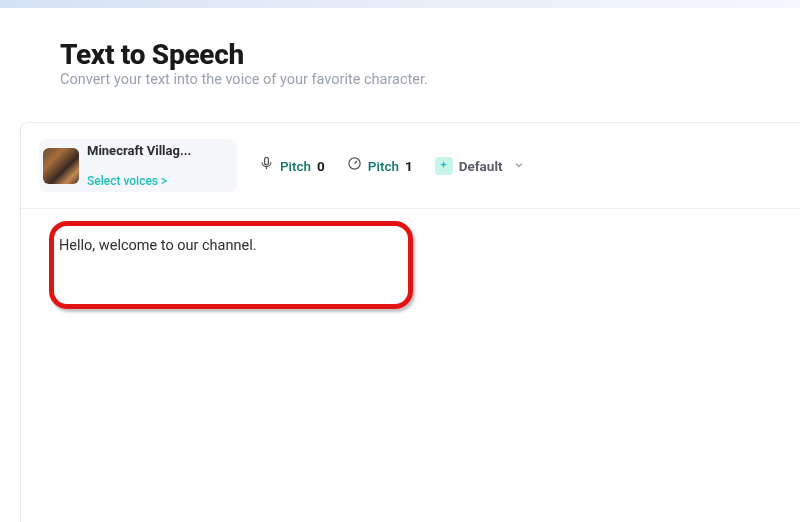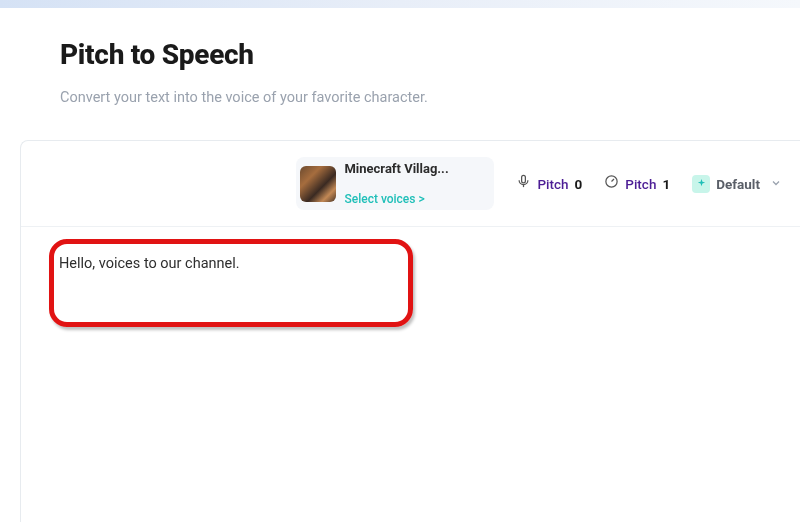--- a/index.html
+++ b/index.html
@@ -25,41 +25,39 @@
     .page-header {
       padding: 38px 60px 0 60px;
     }
     .page-title {
       font-size: 28px;
       font-weight: 800;
       color: #1a1a1a;
       letter-spacing: -0.3px;
     }
     .page-subtitle {
-      margin-top: 18px;
       font-size: 14.5px;
       color: #9aa2ae;
       font-weight: 400;
     }
     .panel {
       margin: 34px 0 0 20px;
       border: 1px solid #e7ebef;
       border-radius: 8px 0 0 0;
       border-right: none;
       border-bottom: none;
       height: 400px;
       background: #fff;
     }
     .toolbar {
       display: flex;
       align-items: center;
       padding: 16px 18px;
       border-bottom: 1px solid #eef1f4;
       gap: 22px;
-      justify-content: flex-end;
     }
     .voice-chip {
       display: flex;
       align-items: center;
       background: #f5f7fa;
       border-radius: 8px;
       padding: 4px 10px 4px 4px;
       gap: 8px;
       width: 198px;
     }
@@ -90,21 +88,21 @@
       margin-top: 16px;
       cursor: pointer;
     }
     .ctrl-group {
       display: flex;
       align-items: center;
       gap: 6px;
     }
     .ctrl-label {
       font-size: 13.5px;
-      color: #4c1d95;
+      color: #0f766e;
       font-weight: 500;
     }
     .ctrl-value {
       font-size: 13.5px;
       color: #1a1a1a;
       font-weight: 700;
     }
     .icon-svg {
       display: inline-block;
       vertical-align: middle;
@@ -144,21 +142,21 @@
       pointer-events: none;
       box-shadow: 2px 3px 3px rgba(0,0,0,0.25);
     }
   </style>
 </head>
 <body>
 
 <div class="top-gradient"></div>
 
 <div class="page-header">
-  <h1 class="page-title">Pitch to Speech</h1>
+  <h1 class="page-title">Text to Speech</h1>
   <p class="page-subtitle">Convert your text into the voice of your favorite character.</p>
 </div>
 
 <div class="panel">
   <div class="toolbar">
 
     <div class="voice-chip">
       <div class="voice-thumb"></div>
       <div class="voice-info">
         <span class="voice-name">Minecraft Villag...</span>
@@ -199,16 +197,16 @@
       <span class="icon-svg chevron">
         <svg width="12" height="12" viewBox="0 0 24 24" fill="none" stroke="#9aa2ae" stroke-width="2.5">
           <polyline points="6 9 12 15 18 9"></polyline>
         </svg>
       </span>
     </div>
 
   </div>
 
   <div class="text-area-wrap">
-    <div class="text-content">Hello, voices to our channel.</div>
+    <div class="text-content">Hello, welcome to our channel.</div>
     <div class="highlight-box"></div>
   </div>
 </div>
 
 </body></html>

